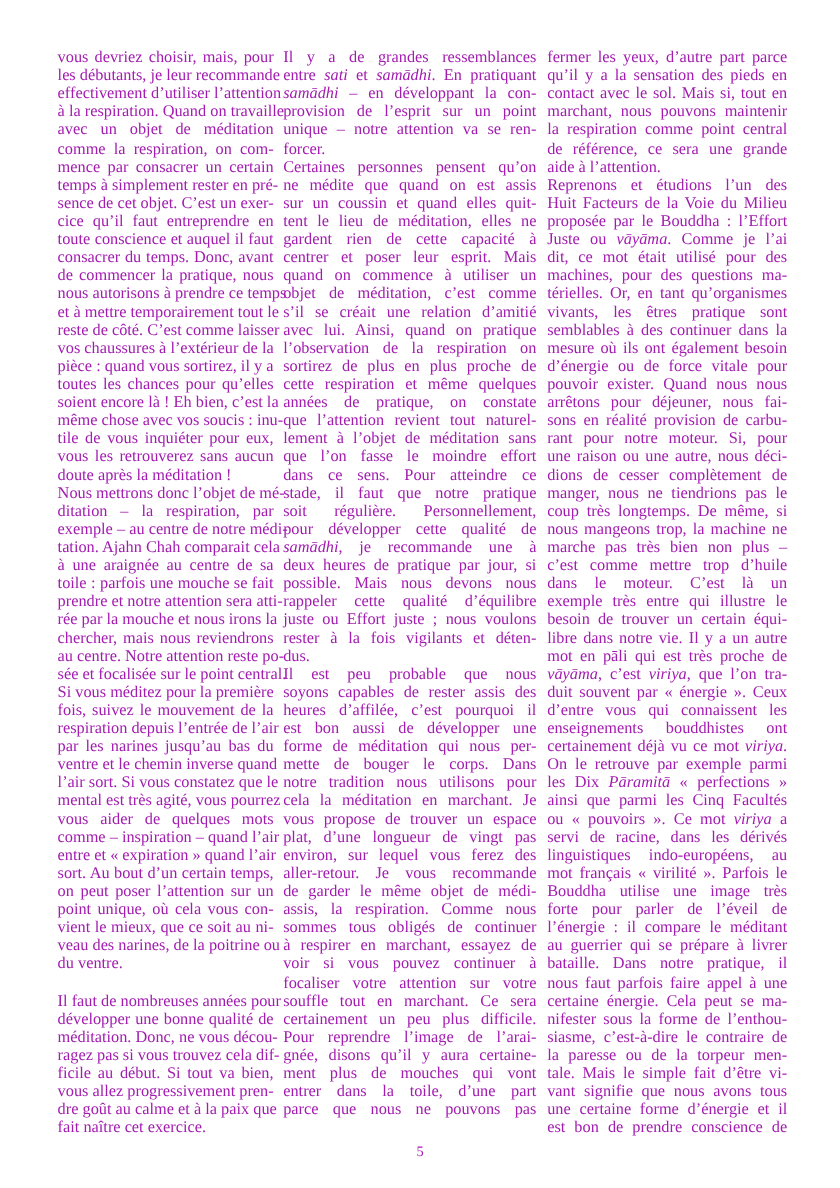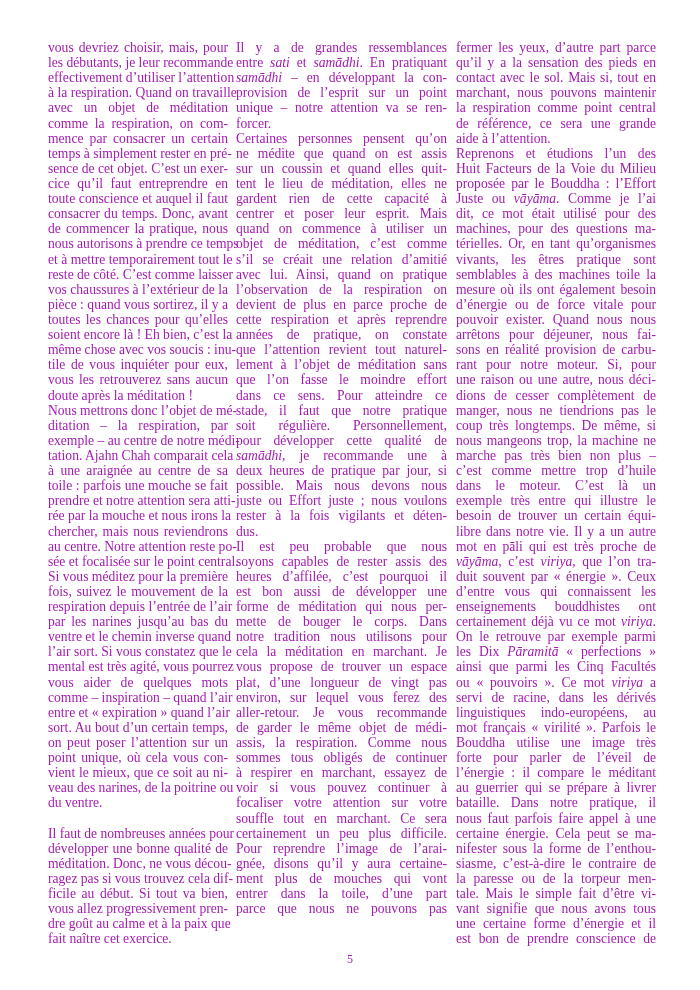--- a/index.html
+++ b/index.html
@@ -105,33 +105,34 @@
       <span class="line">ne médite que quand on est assis</span>
       <span class="line">sur un coussin et quand elles quit-</span>
       <span class="line">tent le lieu de méditation, elles ne</span>
       <span class="line">gardent rien de cette capacité à</span>
       <span class="line">centrer et poser leur esprit. Mais</span>
       <span class="line">quand on commence à utiliser un</span>
       <span class="line">objet de méditation, c’est comme</span>
       <span class="line">s’il se créait une relation d’amitié</span>
       <span class="line">avec lui. Ainsi, quand on pratique</span>
       <span class="line">l’observation de la respiration on</span>
-      <span class="line">devient de plus en parce proche de</span>
-      <span class="line">cette respiration et après reprendre</span>
+      <span class="line">sortirez de plus en plus proche de</span>
+      <span class="line">cette respiration et même quelques</span>
       <span class="line">années de pratique, on constate</span>
       <span class="line">que l’attention revient tout naturel-</span>
       <span class="line">lement à l’objet de méditation sans</span>
       <span class="line">que l’on fasse le moindre effort</span>
       <span class="line">dans ce sens. Pour atteindre ce</span>
       <span class="line">stade, il faut que notre pratique</span>
       <span class="line">soit régulière. Personnellement,</span>
       <span class="line">pour développer cette qualité de</span>
       <span class="line"><i>samādhi</i>, je recommande une à</span>
       <span class="line">deux heures de pratique par jour, si</span>
       <span class="line">possible. Mais nous devons nous</span>
+      <span class="line">rappeler cette qualité d’équilibre</span>
       <span class="line">juste ou Effort juste ; nous voulons</span>
       <span class="line">rester à la fois vigilants et déten-</span>
       <span class="line last">dus.</span>
       <span class="line">Il est peu probable que nous</span>
       <span class="line">soyons capables de rester assis des</span>
       <span class="line">heures d’affilée, c’est pourquoi il</span>
       <span class="line">est bon aussi de développer une</span>
       <span class="line">forme de méditation qui nous per-</span>
       <span class="line">mette de bouger le corps. Dans</span>
       <span class="line">notre tradition nous utilisons pour</span>
@@ -163,21 +164,21 @@
       <span class="line">de référence, ce sera une grande</span>
       <span class="line last">aide à l’attention.</span>
       <span class="line">Reprenons et étudions l’un des</span>
       <span class="line">Huit Facteurs de la Voie du Milieu</span>
       <span class="line">proposée par le Bouddha : l’Effort</span>
       <span class="line">Juste ou <i>vāyāma</i>. Comme je l’ai</span>
       <span class="line">dit, ce mot était utilisé pour des</span>
       <span class="line">machines, pour des questions ma-</span>
       <span class="line">térielles. Or, en tant qu’organismes</span>
       <span class="line">vivants, les êtres pratique sont</span>
-      <span class="line">semblables à des machines toile la</span>
+      <span class="line">semblables à des continuer dans la</span>
       <span class="line">mesure où ils ont également besoin</span>
       <span class="line">d’énergie ou de force vitale pour</span>
       <span class="line">pouvoir exister. Quand nous nous</span>
       <span class="line">arrêtons pour déjeuner, nous fai-</span>
       <span class="line">sons en réalité provision de carbu-</span>
       <span class="line">rant pour notre moteur. Si, pour</span>
       <span class="line">une raison ou une autre, nous déci-</span>
       <span class="line">dions de cesser complètement de</span>
       <span class="line">manger, nous ne tiendrions pas le</span>
       <span class="line">coup très longtemps. De même, si</span>

